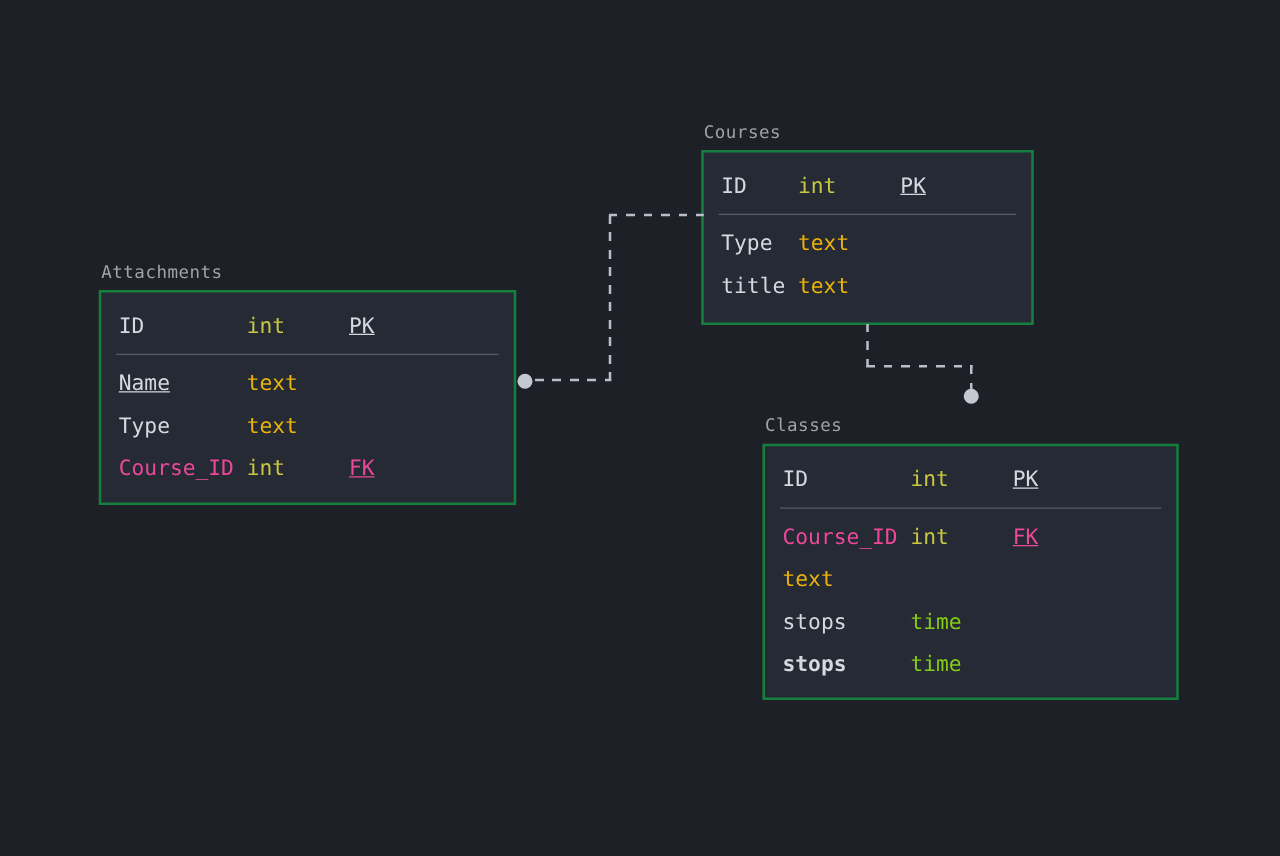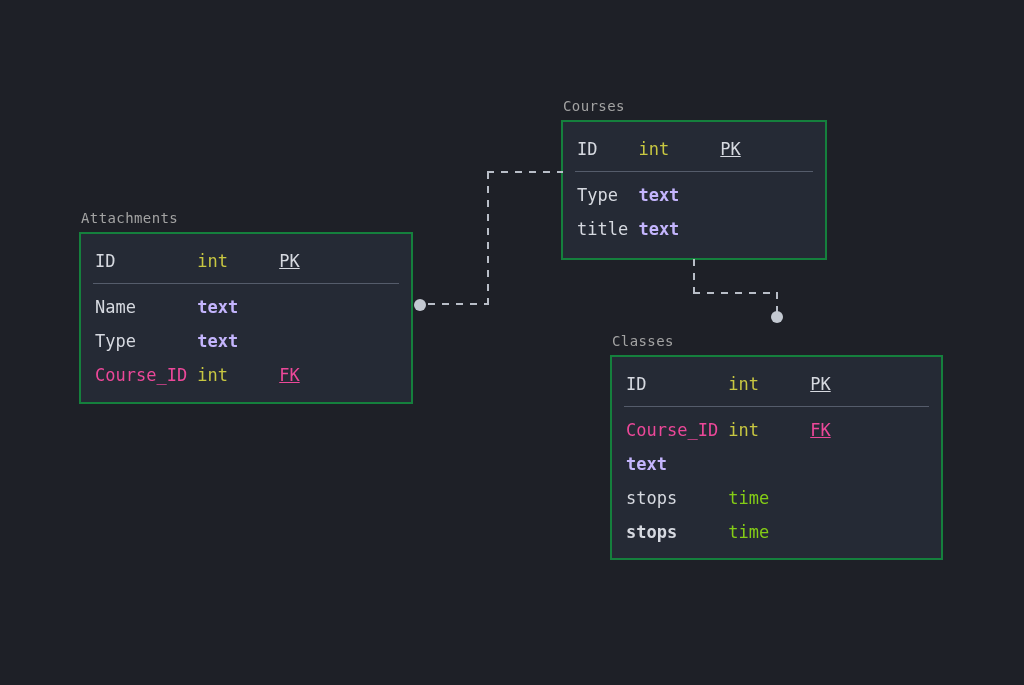--- a/index.html
+++ b/index.html
@@ -45,21 +45,21 @@
     padding: 0 14px;
     font-size: 17px;
     line-height: 34px;
     white-space: pre;
   }
   .col-name  { color: #d6d9e0; }
   .col-type  { color: #d6d9e0; }
   .col-flag  { color: #d6d9e0; text-align: left; text-decoration: underline; }
 
   .t-int  { color: #c8c741; }
-  .t-text { color: #c4b5fd; font-weight: bold; }
+  .t-text { color: #eab308; }
   .t-time { color: #84cc16; }
   .c-fk   { color: #ec4899; }
   .c-pk   { color: #d6d9e0; }
 
   .sep {
     height: 1px;
     background: #555c6b;
     margin: 5px 12px 6px 12px;
   }
 
@@ -92,21 +92,21 @@
 
       <div class="row">
         <span class="col-name" style="min-width: 10ch;">ID</span>
         <span class="col-type t-int" style="min-width: 8ch;">int</span>
         <span class="col-flag c-pk">PK</span>
       </div>
 
       <div class="sep"></div>
 
       <div class="row">
-        <span class="col-name" style="min-width: 10ch;">Name</span>
+        <span class="col-name" style="min-width: 10ch; text-decoration: underline;">Name</span>
         <span class="col-type t-text" style="min-width: 8ch;">text</span>
         <span class="col-flag"></span>
       </div>
 
       <div class="row">
         <span class="col-name" style="min-width: 10ch;">Type</span>
         <span class="col-type t-text" style="min-width: 8ch;">text</span>
         <span class="col-flag"></span>
       </div>
 

